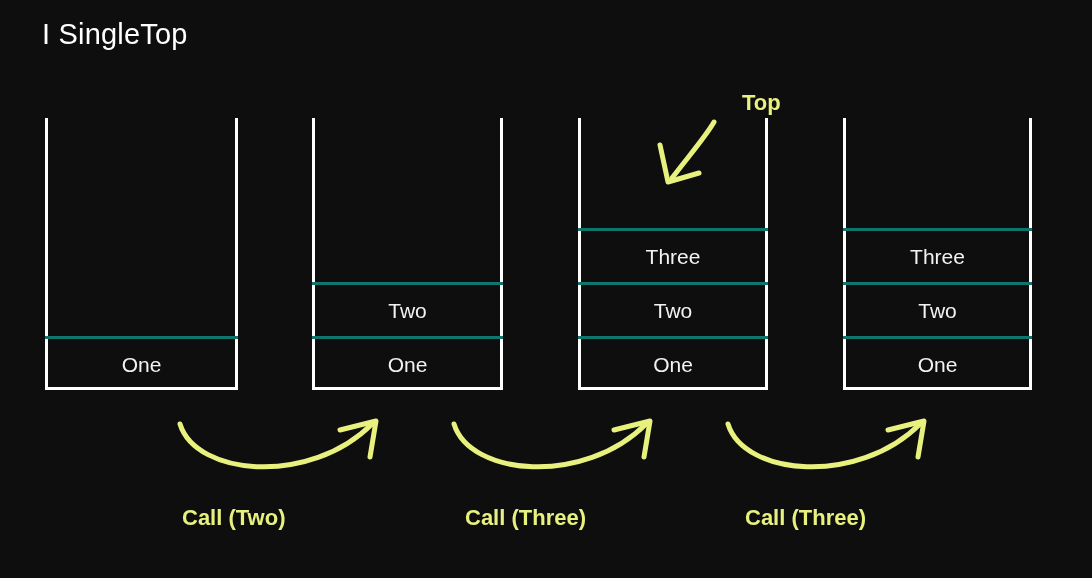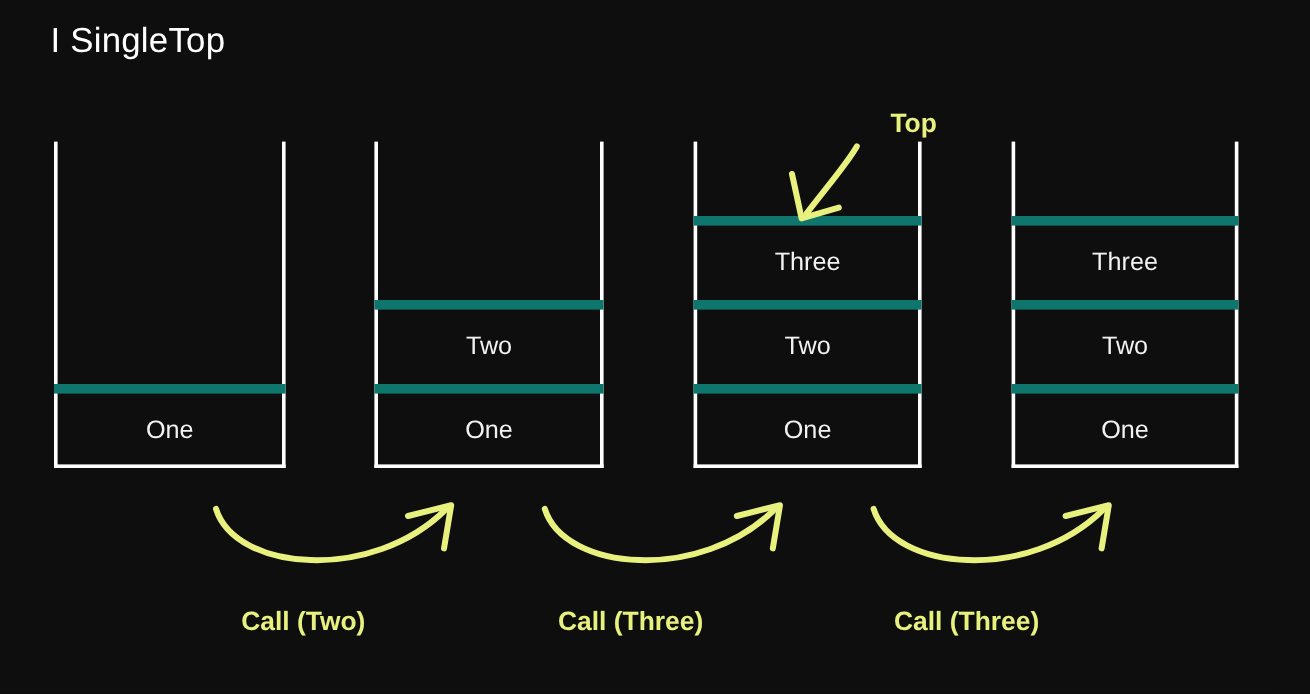--- a/index.html
+++ b/index.html
@@ -56,22 +56,22 @@
     position: absolute;
     left: 0;
     bottom: 0;
     width: 100%;
     display: flex;
     flex-direction: column-reverse;
   }
   .cell {
     position: relative;
     box-sizing: border-box;
-    height: 70px;
-    border-top: 8px solid #0f766e;
+    height: 54px;
+    border-top: 3px solid #0f766e;
     display: flex;
     align-items: center;
     justify-content: center;
     color: #f2f2f2;
     font-size: 21px;
     font-weight: normal;
   }
 
   
   .annot-label {
@@ -83,21 +83,21 @@
   #top-label {
     left: 714px;
     top: 90px;
     font-size: 22px;
     margin-left: 28px;
   }
   .call-label {
     font-size: 22px;
     top: 505px;
   }
-  #call-label-1 { left: 201px; }
+  #call-label-1 { left: 182px; }
   #call-label-2 { left: 465px; }
   #call-label-3 { left: 745px; }
 
   svg.overlay {
     position: absolute;
     left: 0;
     top: 0;
     width: 1092px;
     height: 578px;
     pointer-events: none;

